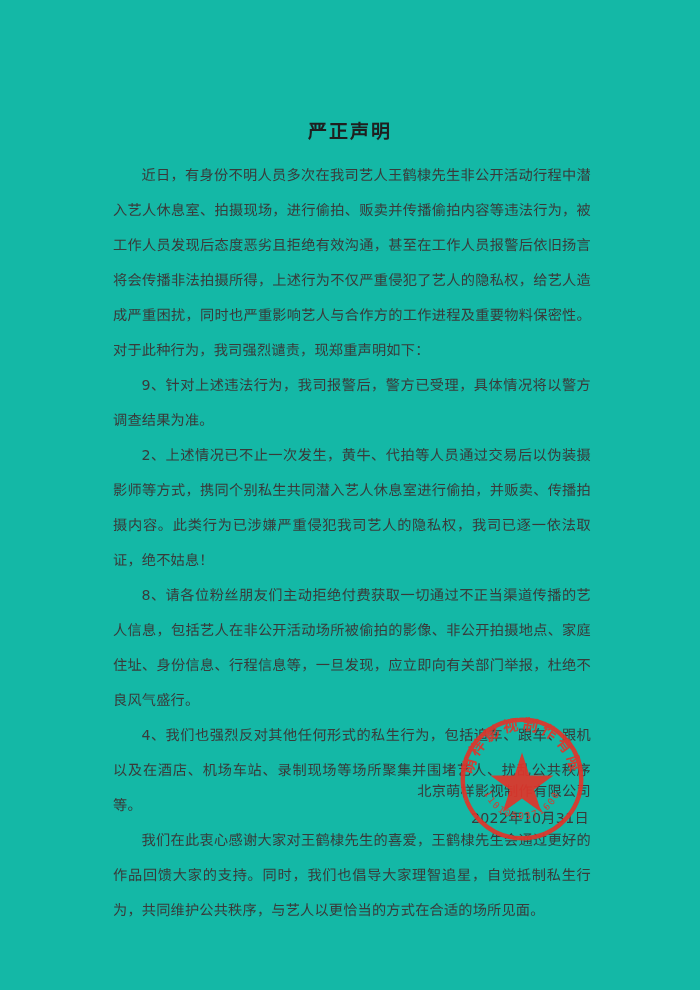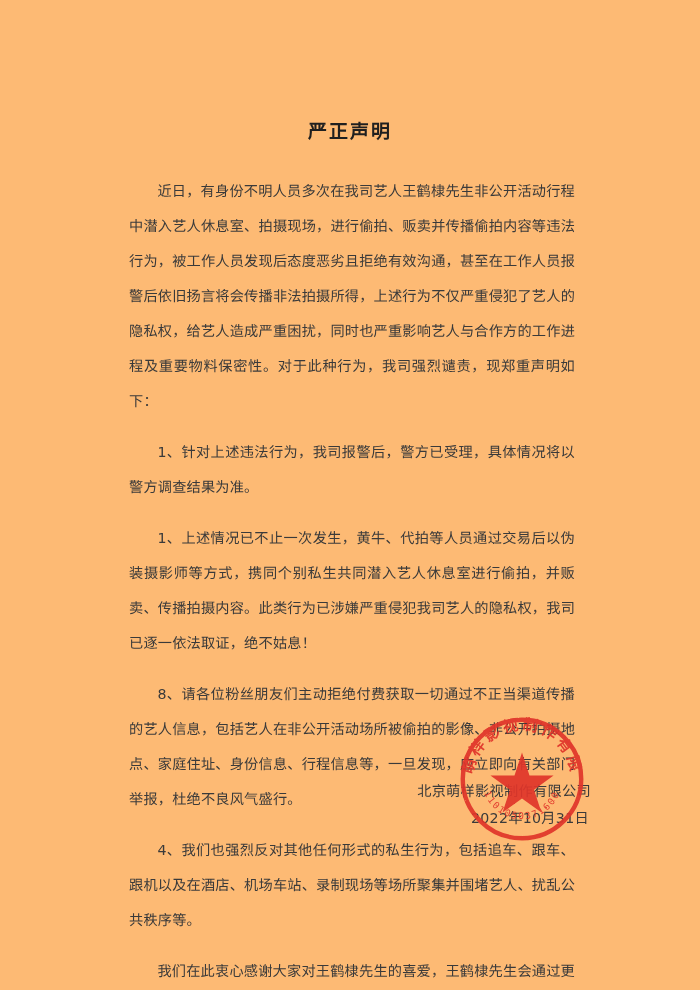--- a/index.html
+++ b/index.html
@@ -15,21 +15,21 @@
     position: relative;
     overflow: hidden;
     font-family: "DejaVu Sans", "Liberation Sans", sans-serif;
     color: #3a3a3a;
     -webkit-font-smoothing: antialiased;
   }
 
   .page {
     position: absolute;
     inset: 0;
-    background: #fdba74;
+    background: #14b8a6;
   }
 
   
   .doc-title {
     position: absolute;
     left: 0;
     right: 0;
     top: 118px;
     text-align: center;
     font-size: 19px;
@@ -46,21 +46,21 @@
     top: 158px;
     width: 478px;
   }
 
   .para {
     font-size: 14.2px;
     line-height: 35px;
     text-align: justify;
     text-justify: inter-ideograph;
     text-indent: 2em;
-    margin: 16px;
+    margin: 0;
     letter-spacing: 0.2px;
     color: #3a3a3a;
     word-break: break-all;
   }
 
   
   .sign-block {
     position: absolute;
     left: 113px;
     top: 778px;
@@ -99,22 +99,22 @@
 </style>
 </head>
 <body>
 
 <div class="page">
 
   <div class="doc-title">严正声明</div>
 
   <div class="body-col">
     <p class="para">近日，有身份不明人员多次在我司艺人王鹤棣先生非公开活动行程中潜入艺人休息室、拍摄现场，进行偷拍、贩卖并传播偷拍内容等违法行为，被工作人员发现后态度恶劣且拒绝有效沟通，甚至在工作人员报警后依旧扬言将会传播非法拍摄所得，上述行为不仅严重侵犯了艺人的隐私权，给艺人造成严重困扰，同时也严重影响艺人与合作方的工作进程及重要物料保密性。对于此种行为，我司强烈谴责，现郑重声明如下：</p>
-    <p class="para">1、针对上述违法行为，我司报警后，警方已受理，具体情况将以警方调查结果为准。</p>
-    <p class="para">1、上述情况已不止一次发生，黄牛、代拍等人员通过交易后以伪装摄影师等方式，携同个别私生共同潜入艺人休息室进行偷拍，并贩卖、传播拍摄内容。此类行为已涉嫌严重侵犯我司艺人的隐私权，我司已逐一依法取证，绝不姑息！</p>
+    <p class="para">9、针对上述违法行为，我司报警后，警方已受理，具体情况将以警方调查结果为准。</p>
+    <p class="para">2、上述情况已不止一次发生，黄牛、代拍等人员通过交易后以伪装摄影师等方式，携同个别私生共同潜入艺人休息室进行偷拍，并贩卖、传播拍摄内容。此类行为已涉嫌严重侵犯我司艺人的隐私权，我司已逐一依法取证，绝不姑息！</p>
     <p class="para">8、请各位粉丝朋友们主动拒绝付费获取一切通过不正当渠道传播的艺人信息，包括艺人在非公开活动场所被偷拍的影像、非公开拍摄地点、家庭住址、身份信息、行程信息等，一旦发现，应立即向有关部门举报，杜绝不良风气盛行。</p>
     <p class="para">4、我们也强烈反对其他任何形式的私生行为，包括追车、跟车、跟机以及在酒店、机场车站、录制现场等场所聚集并围堵艺人、扰乱公共秩序等。</p>
     <p class="para">我们在此衷心感谢大家对王鹤棣先生的喜爱，王鹤棣先生会通过更好的作品回馈大家的支持。同时，我们也倡导大家理智追星，自觉抵制私生行为，共同维护公共秩序，与艺人以更恰当的方式在合适的场所见面。</p>
   </div>
 
   <div class="sign-block">
     <div class="sign-line">北京萌样影视制作有限公司</div>
     <div class="sign-line sign-date">2022年10月31日</div>
   </div>
 

